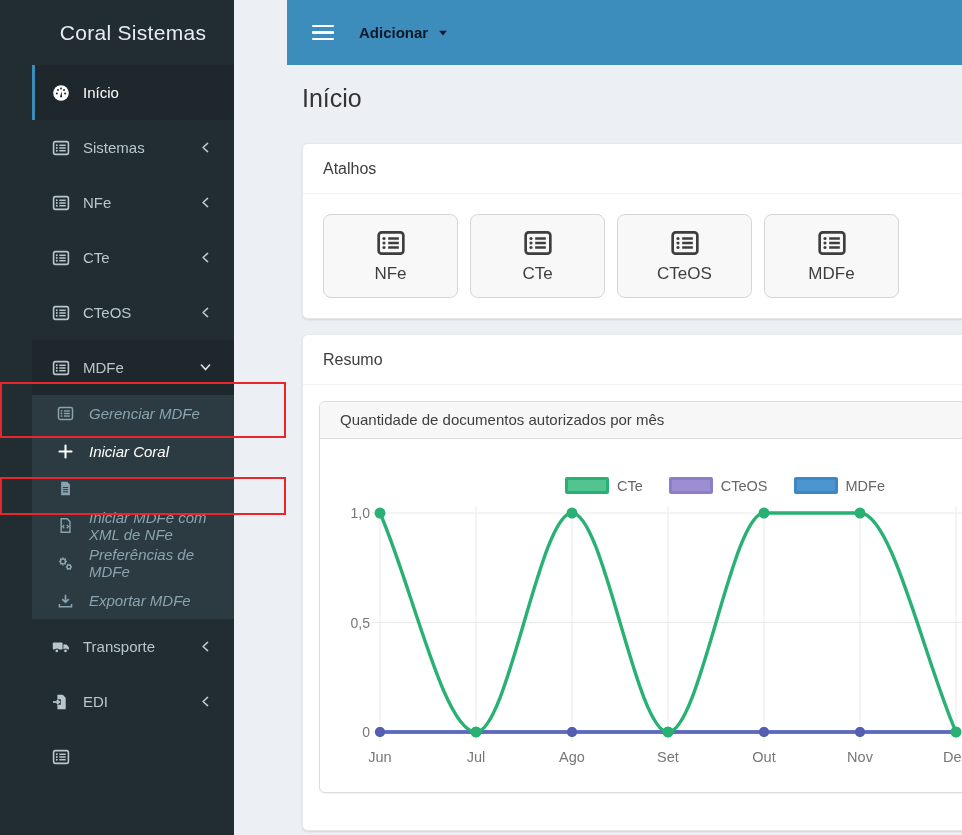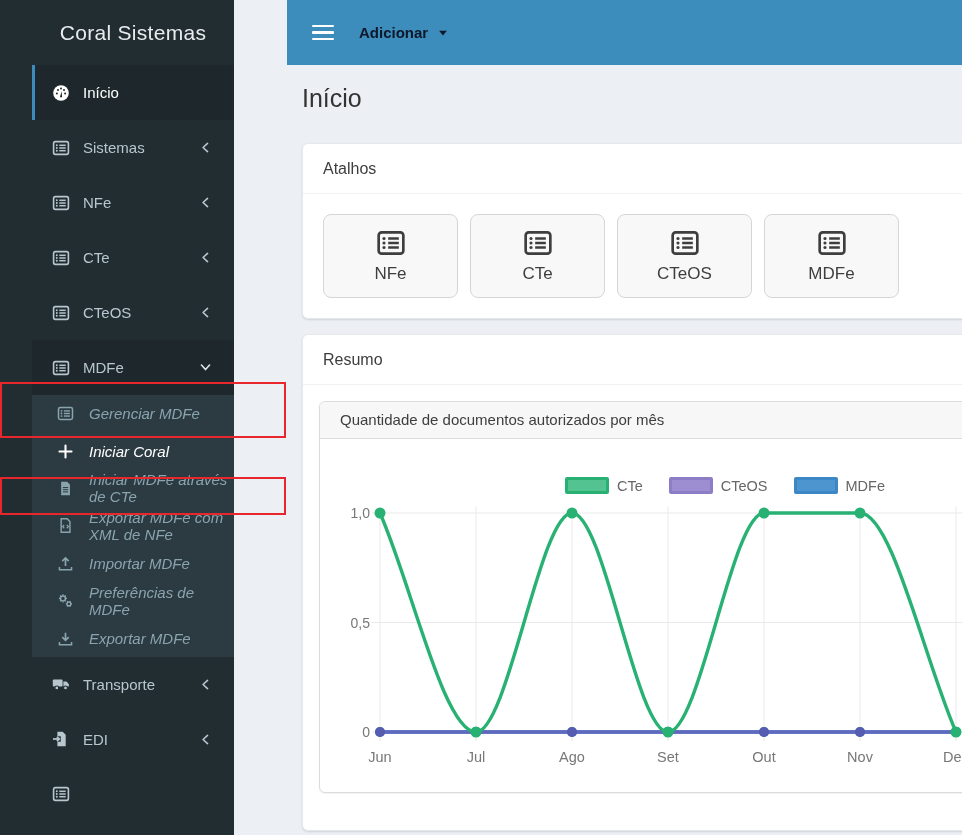--- a/index.html
+++ b/index.html
@@ -235,33 +235,26 @@
         <div class="smi active">
           <svg class="ic">
               <use href="#i-plus"></use>
             </svg>
           <span>Iniciar Coral</span>
         </div>
         <div class="smi">
           <svg class="ic">
               <use href="#i-file"></use>
             </svg>
-          <span>Iniciar MDFe através de CTe</span>
         </div>
         <div class="smi">
           <svg class="ic">
               <use href="#i-file-code"></use>
             </svg>
-          <span>Exportar MDFe com XML de NFe</span>
-        </div>
-        <div class="smi">
-          <svg class="ic">
-              <use href="#i-upload"></use>
-            </svg>
-          <span>Importar MDFe</span>
+          <span>Iniciar MDFe com XML de NFe</span>
         </div>
         <div class="smi">
           <svg class="ic">
               <use href="#i-gears"></use>
             </svg>
           <span>Preferências de MDFe</span>
         </div>
         <div class="smi">
           <svg class="ic">
               <use href="#i-download"></use>

